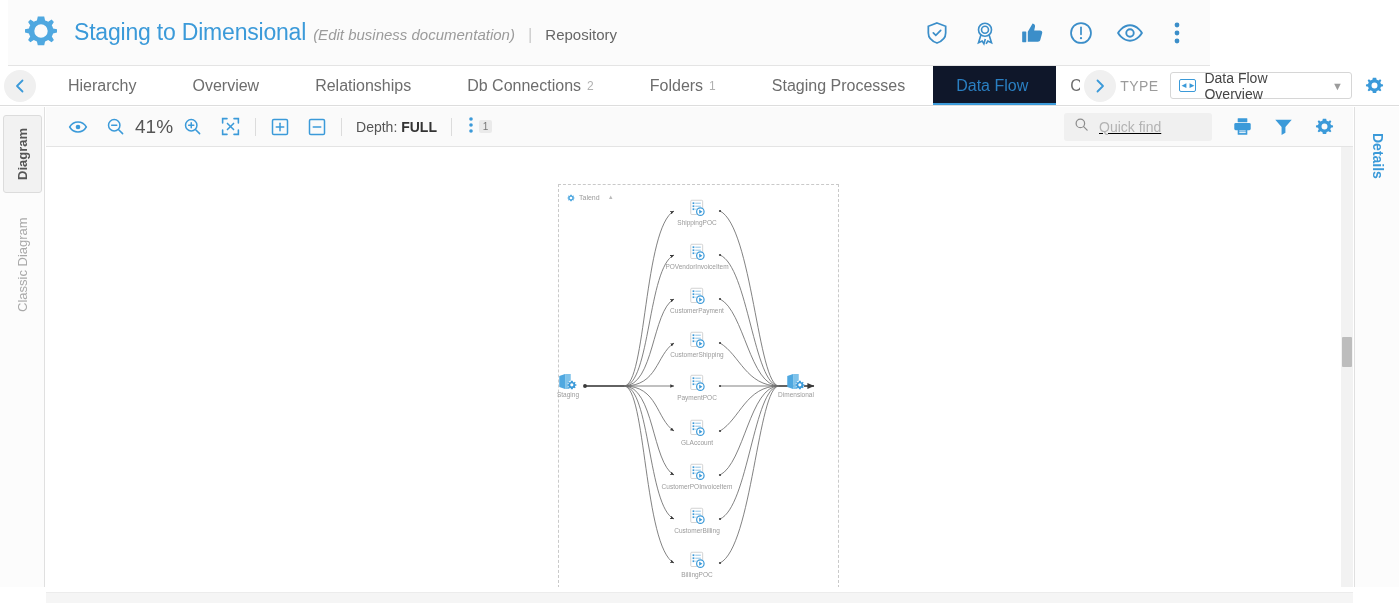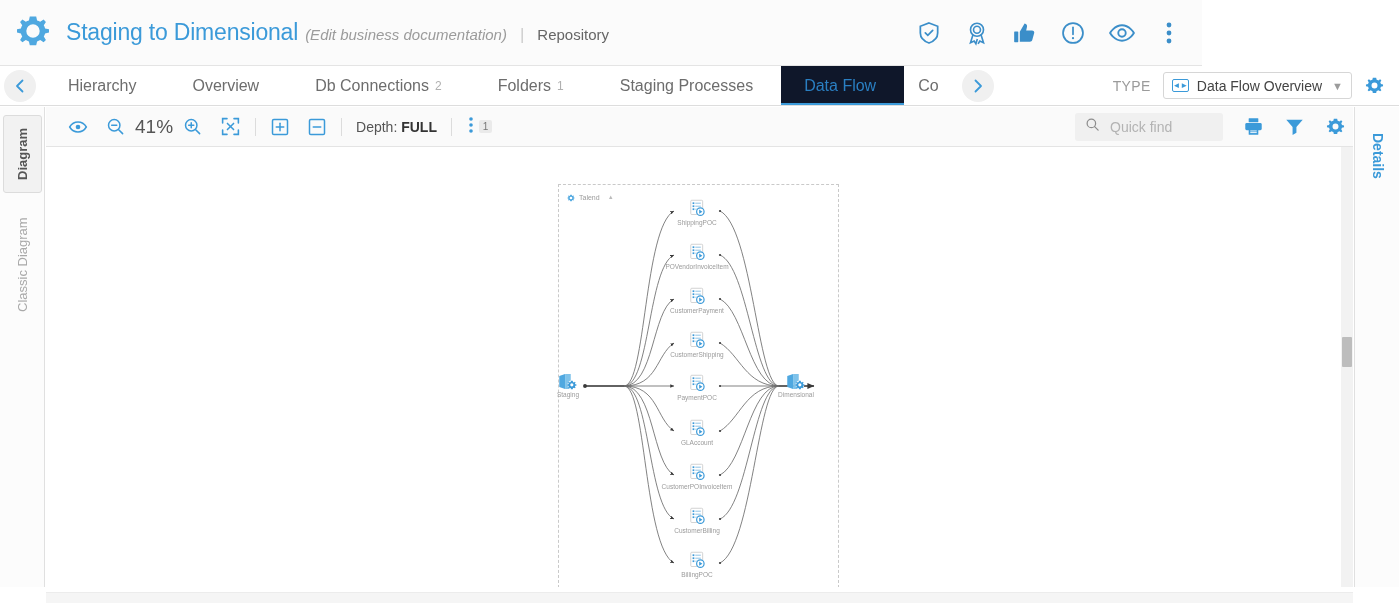--- a/index.html
+++ b/index.html
@@ -7,21 +7,21 @@
     margin: 0; padding: 0;
     width: 1399px; height: 604px;
     overflow: hidden;
     background: #ffffff;
     font-family: "Liberation Sans", sans-serif;
     -webkit-font-smoothing: antialiased;
   }
 
   
   .titlebar {
-    position: absolute; left: 0; top: 0; width: 1202px; height: 66px;
+    position: absolute; left: 8px; top: 0; width: 1202px; height: 66px;
     background: #fbfbfb;
     border-bottom: 1px solid #e4e4e4;
     display: flex; align-items: center;
   }
   .app-logo { width: 66px; height: 66px; display:flex; align-items:center; justify-content:center; }
   .title-wrap { display: flex; align-items: baseline; gap: 0px; }
   .title-main {
     font-size: 23px; color: #3b9ad9; font-weight: 400; letter-spacing: -0.2px;
   }
   .title-sub {
@@ -103,21 +103,21 @@
   .tb-gap { width: 20px; }
   .zoomval { font-size: 19px; color: #555; padding: 0 10px; }
   .vsep { width: 1px; height: 18px; background: #dcdcdc; margin: 0 14px; }
   .depth { font-size: 14px; color: #555; white-space: nowrap; }
   .depth b { color: #333; }
   .dots-badge { display: flex; align-items: center; gap: 3px; cursor: pointer; }
   .badge1 {
     font-size: 10px; color: #777; background: #eaeaea; border-radius: 2px;
     padding: 0px 3px; line-height: 13px; min-width: 13px; text-align:center;
   }
-  .dtoolbar-right { margin-left: auto; display: flex; align-items: center; gap: 20px; padding-right: 7px; }
+  .dtoolbar-right { margin-left: auto; display: flex; align-items: center; gap: 20px; padding-right: 18px; text-decoration: underline; }
   .quickfind {
     display: flex; align-items: center; gap: 8px;
     background: #f0f0f0; border-radius: 3px; height: 28px; width: 148px; padding: 0 10px;
   }
   .quickfind input {
     border: none; outline: none; background: transparent; font-size: 14px;
     color: #555; width: 100%; font-family: "Liberation Sans", sans-serif;
   }
   .quickfind input::placeholder { color: #b3b3b3; }
 
@@ -237,20 +237,23 @@
           <path d="M9.5 2.5 L4 8 L9.5 13.5"></path>
         </svg>
     </span>
   </div>
   <div class="tabs">
     <div class="tab">
       <span>Hierarchy</span>
     </div>
     <div class="tab">
       <span>Overview</span>
+    </div>
+    <div class="tab">
+      <span>Relationships</span>
     </div>
     <div class="tab">
       <span>Db Connections</span>
       <span class="cnt">2</span>
     </div>
     <div class="tab">
       <span>Folders</span>
       <span class="cnt">1</span>
     </div>
     <div class="tab">

